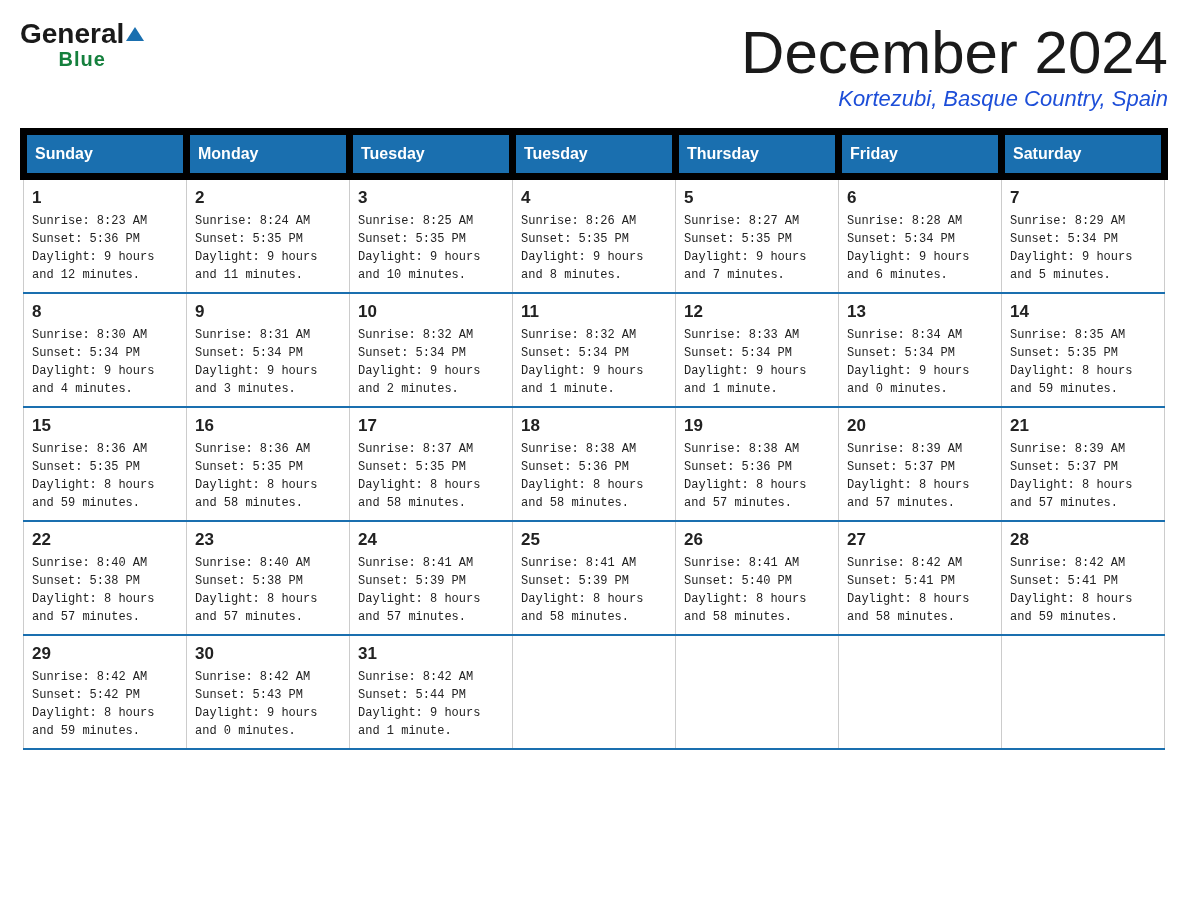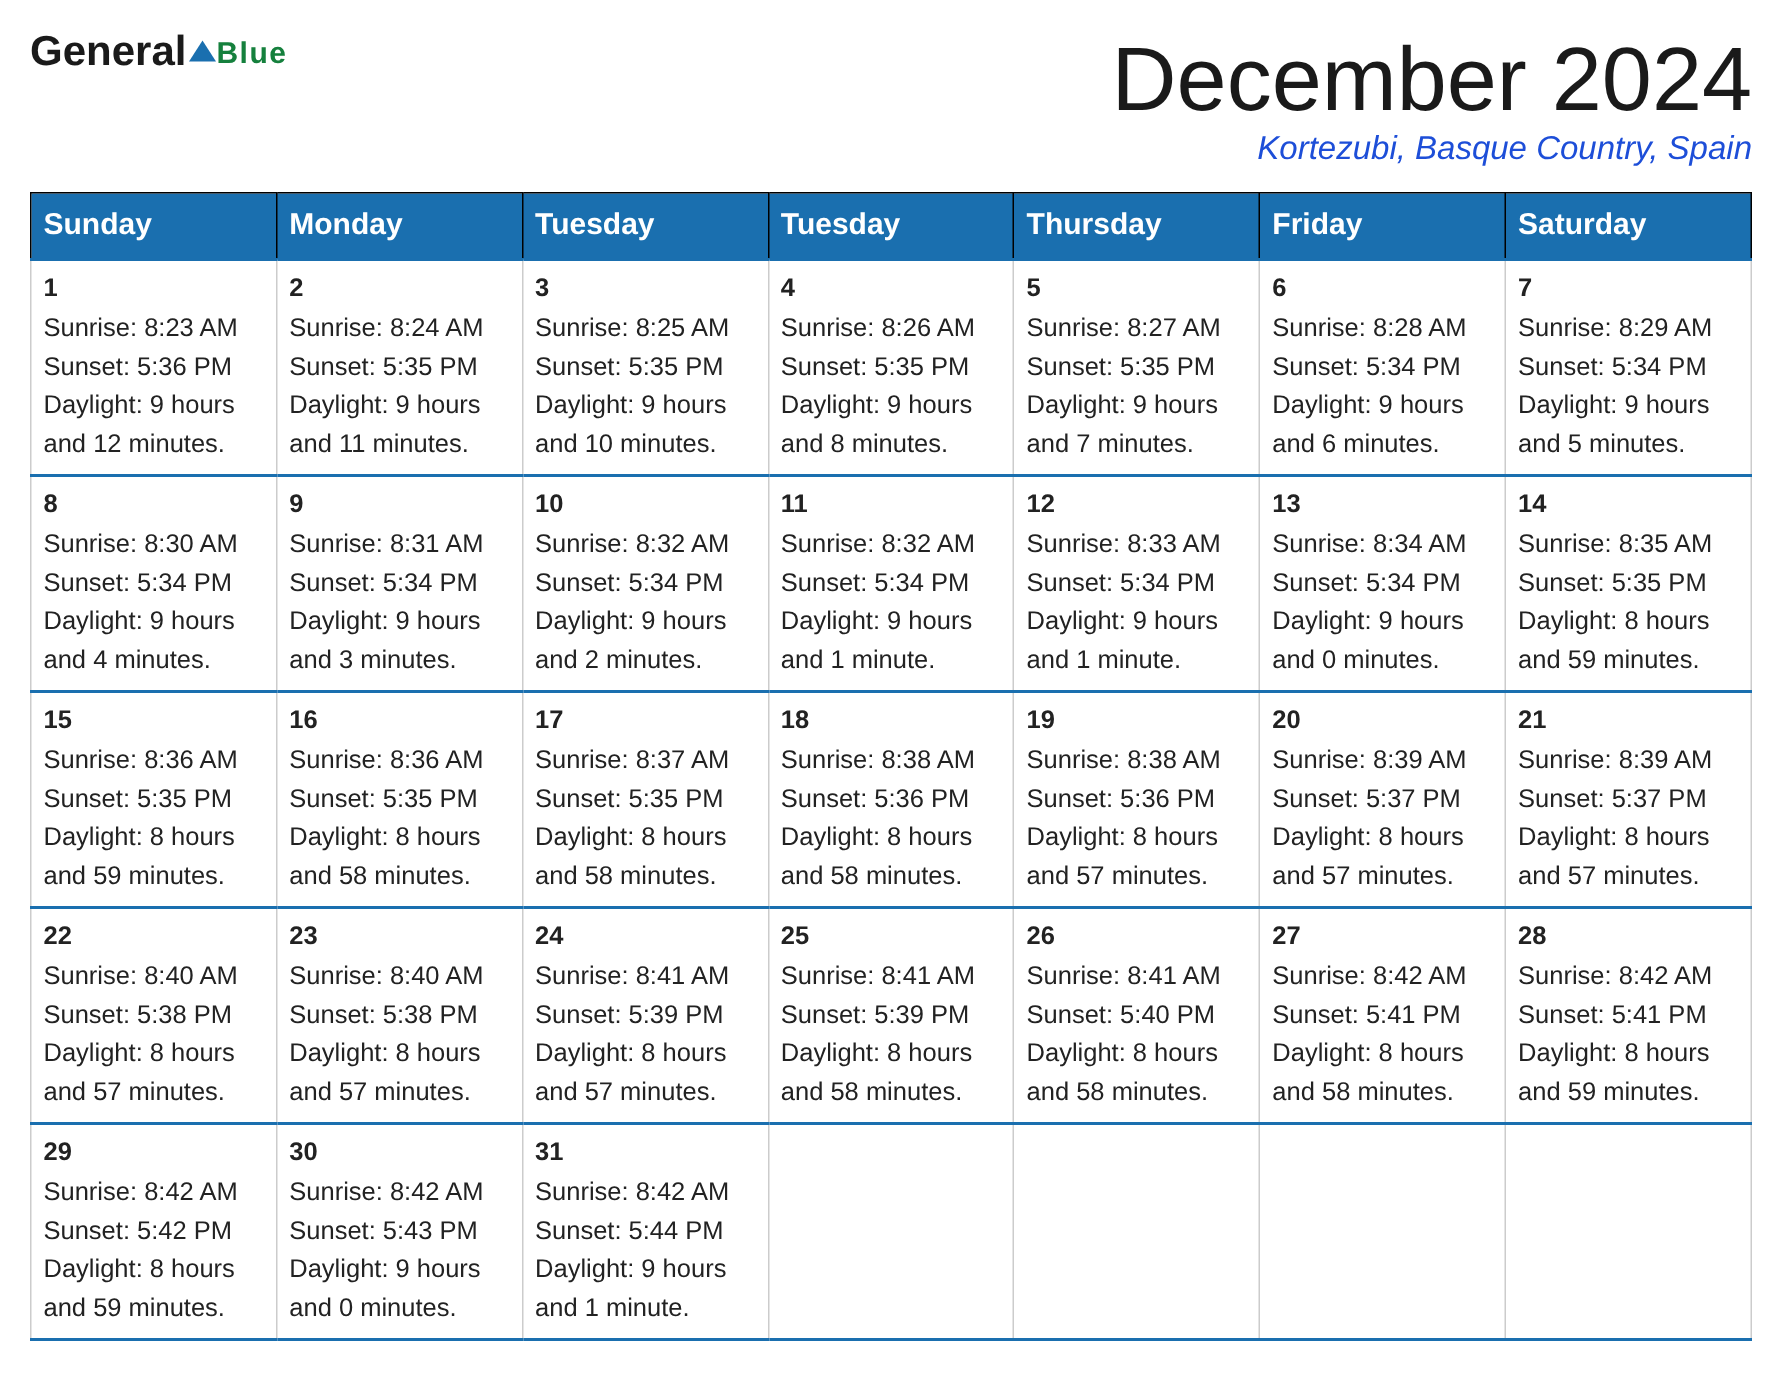--- a/index.html
+++ b/index.html
@@ -11,22 +11,22 @@
       min-height: 918px;
     }
     .header {
       display: flex;
       justify-content: space-between;
       align-items: flex-start;
       margin-bottom: 16px;
     }
     .logo {
       display: flex;
-      flex-direction: row;
-      align-items: flex-end;
+      flex-direction: column;
+      align-items: center;
     }
     .logo-general {
       font-size: 28px;
       font-weight: bold;
       color: #1a1a1a;
       line-height: 1;
     }
     .logo-general span {
       color: #1a6faf;
     }
@@ -52,46 +52,47 @@
       text-align: right;
     }
     table {
       width: 100%;
       border-collapse: collapse;
       table-layout: fixed;
     }
     thead tr th {
       background-color: #1a6faf;
       color: #fff;
-      font-size: 20px;
+      font-size: 16px;
       font-weight: bold;
       padding: 10px 8px;
       text-align: left;
-      border: 1px solid #000000;
+      border: 7px solid #000000;
       margin-left: 32px;
     }
     tbody tr td {
       vertical-align: top;
       padding: 8px;
       font-size: 13px;
       color: #222;
       border: 1px solid #ccc;
       border-top: 2px solid #1a6faf;
       height: 110px;
     }
     tbody tr td .day-num {
       font-size: 17px;
       font-weight: bold;
       display: block;
       margin-bottom: 4px;
     }
     tbody tr td .day-info {
-      font-size: 17px;
+      font-size: 12px;
       line-height: 1.5;
       color: #222;
+      font-family: Liberation Mono, monospace;
     }
     tbody tr:last-child td {
       border-bottom: 2px solid #1a6faf;
     }
   </style>
 </head>
 <body>
 
 <div class="header">
   <div class="logo">

